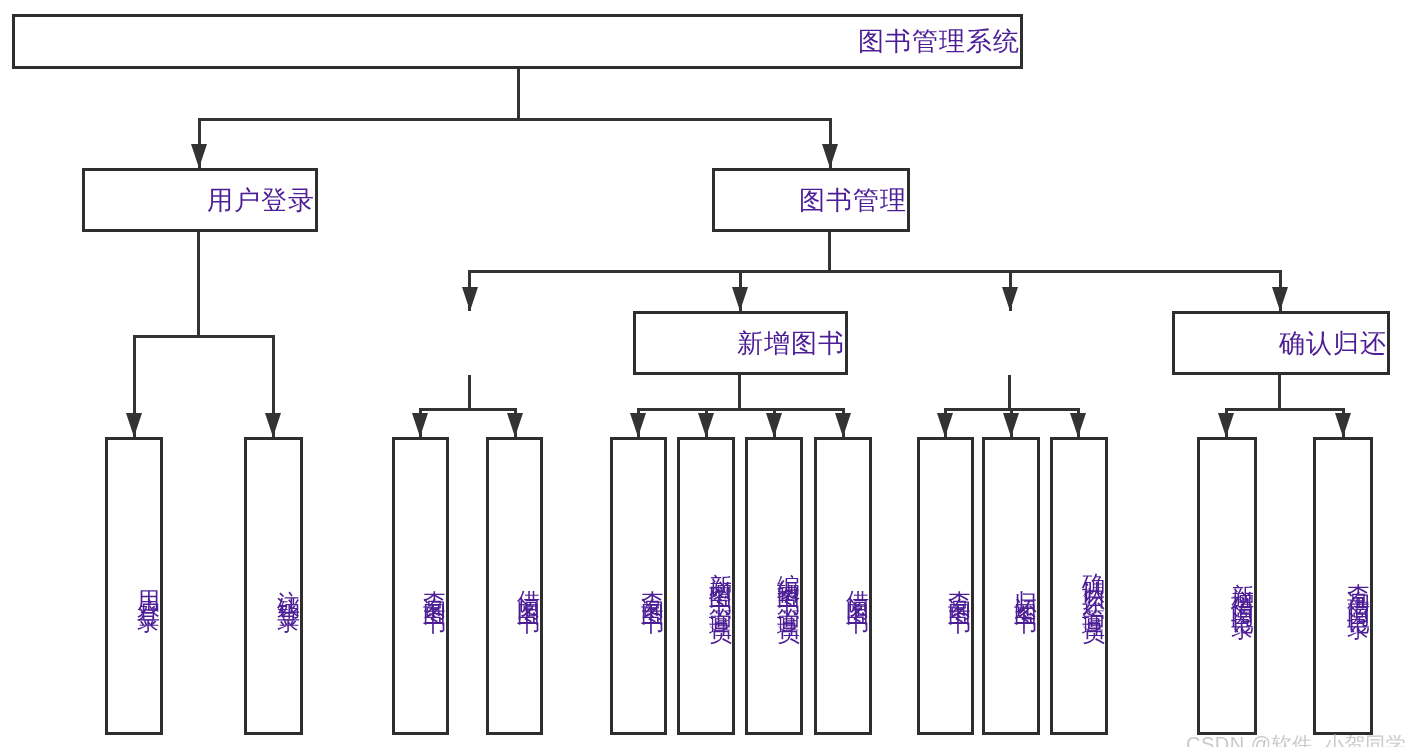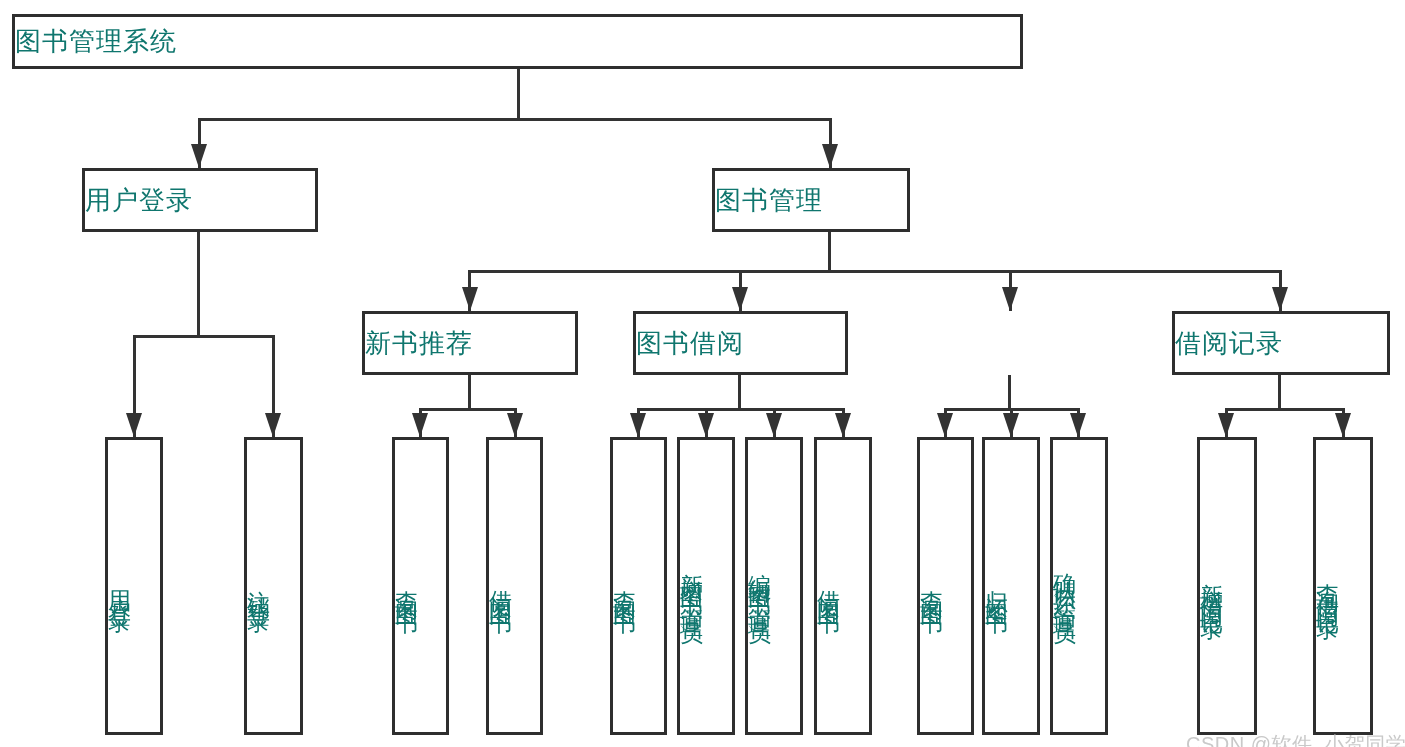--- a/index.html
+++ b/index.html
@@ -3,22 +3,22 @@
 <meta charset="utf-8">
 <style>
   html,body{margin:0;padding:0;background:#ffffff;}
   .canvas{
     position:relative;width:1405px;height:747px;background:#ffffff;
     font-family:"Liberation Sans","DejaVu Sans",sans-serif;overflow:hidden;
   }
   
   .node{
     position:absolute;box-sizing:border-box;background:#ffffff;
-    border:3px solid #2e2e2e;display:flex;align-items:center;justify-content:flex-start;
-    color:#0f766e;z-index:2;
+    border:3px solid #2e2e2e;display:flex;align-items:center;justify-content:flex-end;
+    color:#4c1d95;z-index:2;padding-left:7px;
   }
   .node.h span{font-size:26px;letter-spacing:1px;white-space:nowrap;}
   .node.v span{
     writing-mode:vertical-rl;text-orientation:mixed;
     font-size:23px;letter-spacing:7px;line-height:1;white-space:nowrap;
   }
   
   .vl{position:absolute;width:3px;background:#333333;z-index:1;}
   .hl{position:absolute;height:3px;background:#333333;z-index:1;}
   .tri{
@@ -101,28 +101,25 @@
     <span>图书管理系统</span>
   </div>
 
   <div class="node h" style="left:82px;top:168px;width:236px;height:64px">
     <span>用户登录</span>
   </div>
   <div class="node h" style="left:712px;top:168px;width:198px;height:64px">
     <span>图书管理</span>
   </div>
 
-  <div class="node h" style="left:362px;top:311px;width:216px;height:64px">
-    <span>新书推荐</span>
-  </div>
   <div class="node h" style="left:633px;top:311px;width:215px;height:64px">
-    <span>图书借阅</span>
+    <span>新增图书</span>
   </div>
   <div class="node h" style="left:1172px;top:311px;width:218px;height:64px">
-    <span>借阅记录</span>
+    <span>确认归还</span>
   </div>
 
   <div class="node v" style="left:105px;top:437px;width:58px;height:298px">
     <span>用户登录</span>
   </div>
   <div class="node v" style="left:244px;top:437px;width:59px;height:298px">
     <span>注销登录</span>
   </div>
 
   <div class="node v" style="left:392px;top:437px;width:57px;height:298px">

